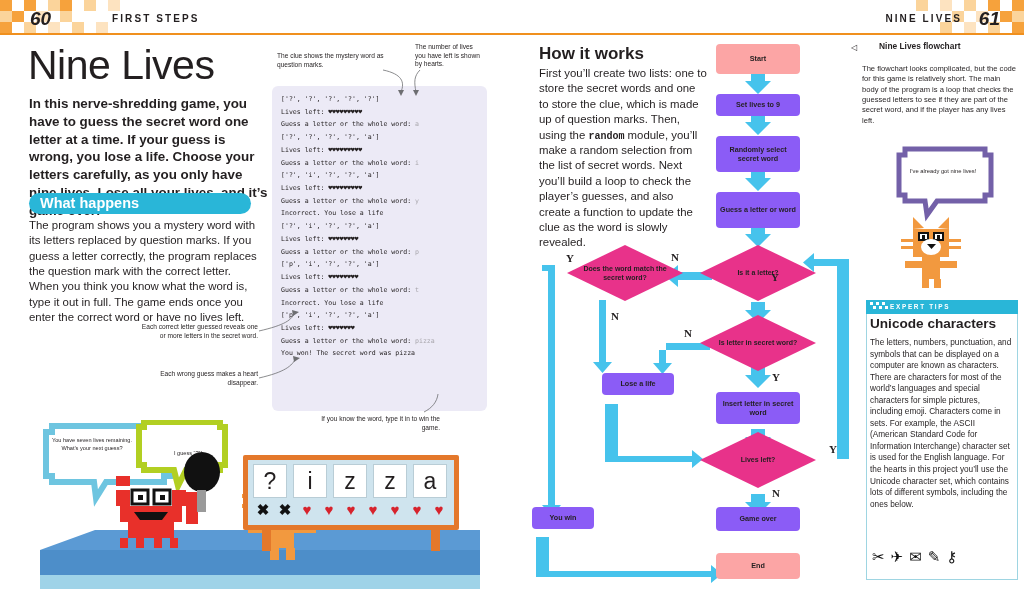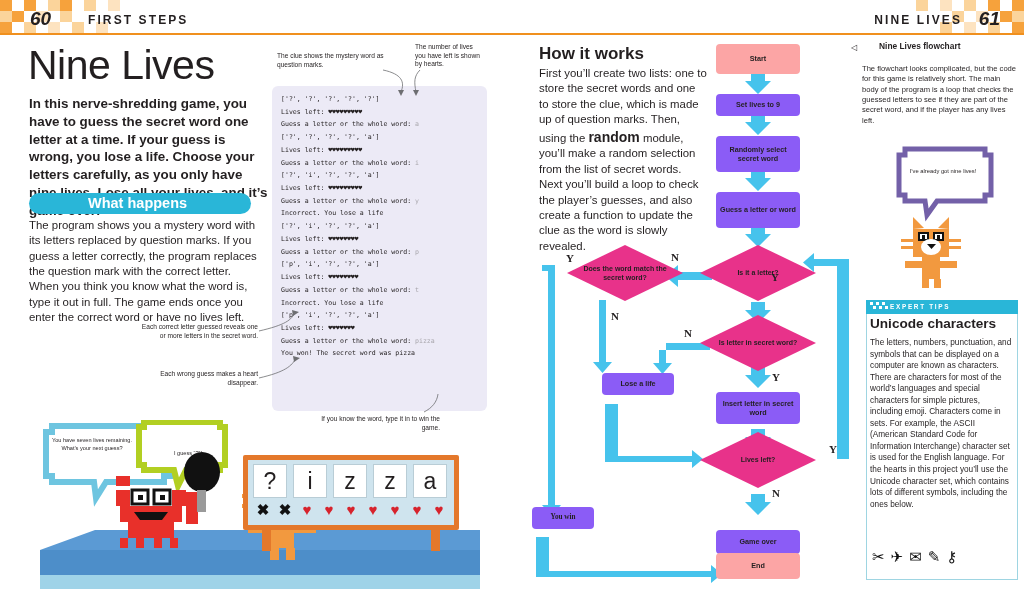--- a/index.html
+++ b/index.html
@@ -7,29 +7,29 @@
   body { font-family: "Liberation Sans", sans-serif; color: #1a1a1a; }
 
   .page { position: relative; width: 1024px; height: 612px; }
 
   
   .hdr-strip { position:absolute; top:0; left:0; width:1024px; height:34px; }
   .hdr-rule { position:absolute; top:33px; left:0; width:1024px; height:1.5px; background:#f0901e; }
   .pgnum { position:absolute; top:8px; font-weight:bold; font-size:19px; color:#231f20;font-style:italic; }
   .pgnum.l { left:30px; }
   .pgnum.r { right:24px; }
-  .hdr-label { position:absolute; top:13px; font-size:12px; font-weight:bold; letter-spacing:2.1px; color:#231f20; }
+  .hdr-label { position:absolute; top:13px; font-size:10px; font-weight:bold; letter-spacing:2.1px; color:#231f20;margin-left:24px; }
   .hdr-label.l { left:88px; }
   .hdr-label.r { right:62px; }
 
   
   .title { position:absolute; left:28px; top:42px; font-size:41px; font-weight:400; letter-spacing:-0.5px; color:#231f20; }
   .intro { position:absolute; left:29px; top:95px; width:240px; font-size:13.4px; font-weight:bold; line-height:1.33; color:#231f20; }
 
-  .wh-banner { position:absolute; left:29px; top:193px; width:222px; height:21px; background:#29b6d8; border-radius:11px;padding-left:48px; }
+  .wh-banner { position:absolute; left:29px; top:193px; width:222px; height:21px; background:#29b6d8; border-radius:11px; }
   .wh-banner span { display:block; padding:2px 0 0 11px; color:#fff; font-size:14.5px; font-weight:bold; }
   .wh-body { position:absolute; left:29px; top:218px; width:232px; font-size:11.4px; line-height:1.345; color:#231f20; }
 
   
   .anno { position:absolute; font-size:6.6px; line-height:1.32; color:#231f20; }
   .anno.r { text-align:right; }
 
   
   .code { position:absolute; left:272px; top:86px; width:215px; height:325px;
           background:#eceaf6; border-radius:6px; padding:7px 9px;
@@ -51,21 +51,21 @@
   .tile { position:absolute; top:4px; width:34px; height:34px; background:#fff; border:1px solid #b9cdd6;
           text-align:center; font-size:23px; line-height:33px; color:#231f20; }
   .mark { position:absolute; top:41px; width:22px; text-align:center; font-size:15px; line-height:18px; }
   .mark.x { color:#111; font-weight:bold; }
   .mark.h { color:#d7232c; }
   .leg { position:absolute; width:9px; height:26px; background:#e4782b; top:70px; }
 
   
   .hiw-h { position:absolute; left:539px; top:44px; font-size:17px; font-weight:bold; color:#231f20; }
   .hiw-b { position:absolute; left:539px; top:66px; width:168px; font-size:11.4px; line-height:1.35; color:#231f20; }
-  .hiw-b b { font-family:Liberation Sans, sans-serif; font-size:14px; font-weight:bold; }
+  .hiw-b b { font-family:Liberation Mono, monospace; font-size:10px; font-weight:bold; }
 
   
   .fbox { position:absolute; border-radius:4px; display:flex; align-items:center; justify-content:center;
           text-align:center; font-size:7.2px; font-weight:bold; line-height:1.3; color:#231f20; padding:2px; }
   .fbox.blue { background:#fca5a5; }
   .fbox.yel  { background:#8b5cf6; }
   .dmd { position:absolute; }
   .dmd .lbl { position:absolute; inset:0; display:flex; align-items:center; justify-content:center;
               text-align:center; font-size:7px; font-weight:bold; line-height:1.3; color:#231f20; }
   .yn { position:absolute; font-size:11px; font-weight:bold; color:#231f20; font-family:"Liberation Serif", serif; }
@@ -337,22 +337,22 @@
   </div>
   <div class="dmd" style="left:700px; top:432px; width:116px; height:56px;">
     <svg width="116" height="56">
         <polygon points="58,0 116,28 58,56 0,28" fill="#e8328a"></polygon>
       </svg>
     <span class="lbl">Lives left?</span>
   </div>
 
   <div class="fbox yel" style="left:602px; top:373px; width:72px; height:22px;text-align:center;">Lose a life</div>
   <div class="fbox yel" style="left:716px; top:392px; width:84px; height:32px;">Insert letter in secret word</div>
-  <div class="fbox yel" style="left:532px; top:507px; width:62px; height:22px;font-family:Liberation Serif, serif;">You win</div>
-  <div class="fbox yel" style="left:716px; top:530px; width:84px; height:24px;">Game over</div>
+  <div class="fbox yel" style="left:532px; top:507px; width:62px; height:22px;">You win</div>
+  <div class="fbox yel" style="left:716px; top:507px; width:84px; height:24px;">Game over</div>
   <div class="fbox blue" style="left:716px; top:553px; width:84px; height:26px;">End</div>
 
   <div class="yn" style="left:671px; top:251px;">N</div>
   <div class="yn" style="left:771px; top:271px;">Y</div>
   <div class="yn" style="left:566px; top:252px;">Y</div>
   <div class="yn" style="left:611px; top:310px;">N</div>
   <div class="yn" style="left:684px; top:327px;">N</div>
   <div class="yn" style="left:772px; top:371px;">Y</div>
   <div class="yn" style="left:829px; top:443px;">Y</div>
   <div class="yn" style="left:772px; top:487px;">N</div>

